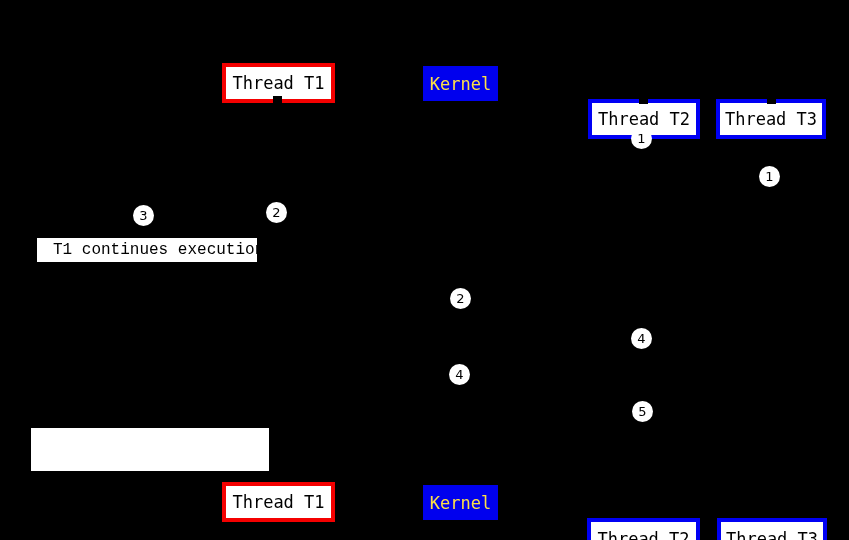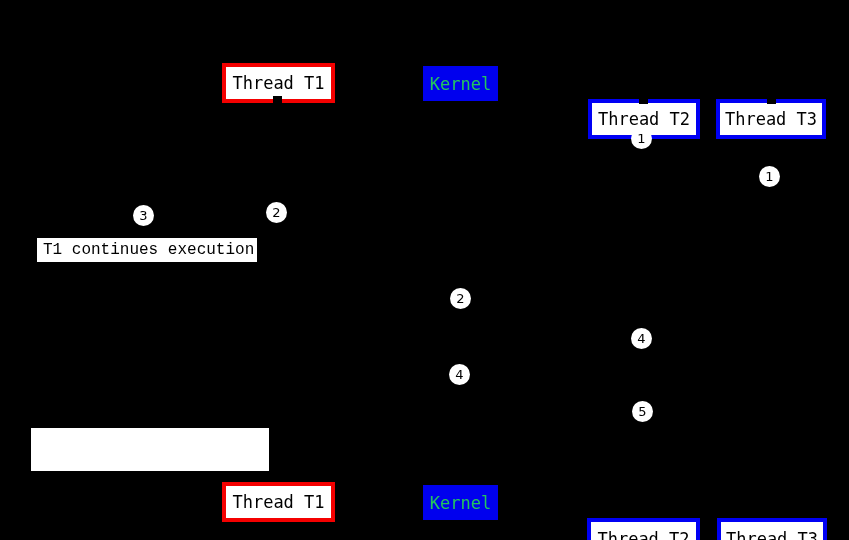--- a/index.html
+++ b/index.html
@@ -7,21 +7,21 @@
     position:relative;width:849px;height:540px;background:#000;overflow:hidden;
     font-family:"DejaVu Sans Mono",monospace;
   }
   .box{
     position:absolute;box-sizing:border-box;background:#fff;color:#000;
     display:flex;align-items:center;justify-content:center;
     font-size:17px;white-space:nowrap;
   }
   .red-border{border:4px solid #f40000;}
   .blue-border{border:4px solid #0000f4;margin-top:36px;}
-  .kernel{background:#0000ee;color:#22c55e;border:none;}
+  .kernel{background:#0000ee;color:#fde047;border:none;}
   
   .t1-top{left:222px;top:63px;width:113px;height:40px;}
   .kernel-top{left:423px;top:66px;width:75px;height:35px;}
   .t2-top{left:588px;top:63px;width:112px;height:40px;}
   .t3-top{left:716px;top:63px;width:110px;height:40px;}
   
   .t1-bot{left:222px;top:482px;width:113px;height:40px;}
   .kernel-bot{left:423px;top:485px;width:75px;height:35px;}
   .t2-bot{left:587px;top:482px;width:113px;height:42px;}
   .t3-bot{left:717px;top:482px;width:110px;height:42px;}
@@ -37,21 +37,21 @@
   .m-2a{left:266px;top:202px;}
   .m-2b{left:450px;top:288px;}
   .m-4a{left:631px;top:328px;}
   .m-4b{left:449px;top:364px;}
   .m-5 {left:632px;top:401px;}
   
   .annotation{
     position:absolute;left:37px;top:238px;width:220px;height:24px;
     box-sizing:border-box;background:#fff;color:#000;
     font-family:"Liberation Mono",monospace;font-size:16px;
-    display:flex;align-items:center;padding-left:6px;white-space:nowrap;
+    display:flex;align-items:center;padding-left:16px;white-space:nowrap;
   }
   
   .blank-box{
     position:absolute;left:31px;top:428px;width:238px;height:43px;background:#fff;
   }
   
   .notch{position:absolute;width:9px;height:7px;background:#000;}
   .n-t1-top{left:273px;top:96px;}
   .n-t2-top{left:639px;top:97px;}
   .n-t3-top{left:767px;top:97px;}

